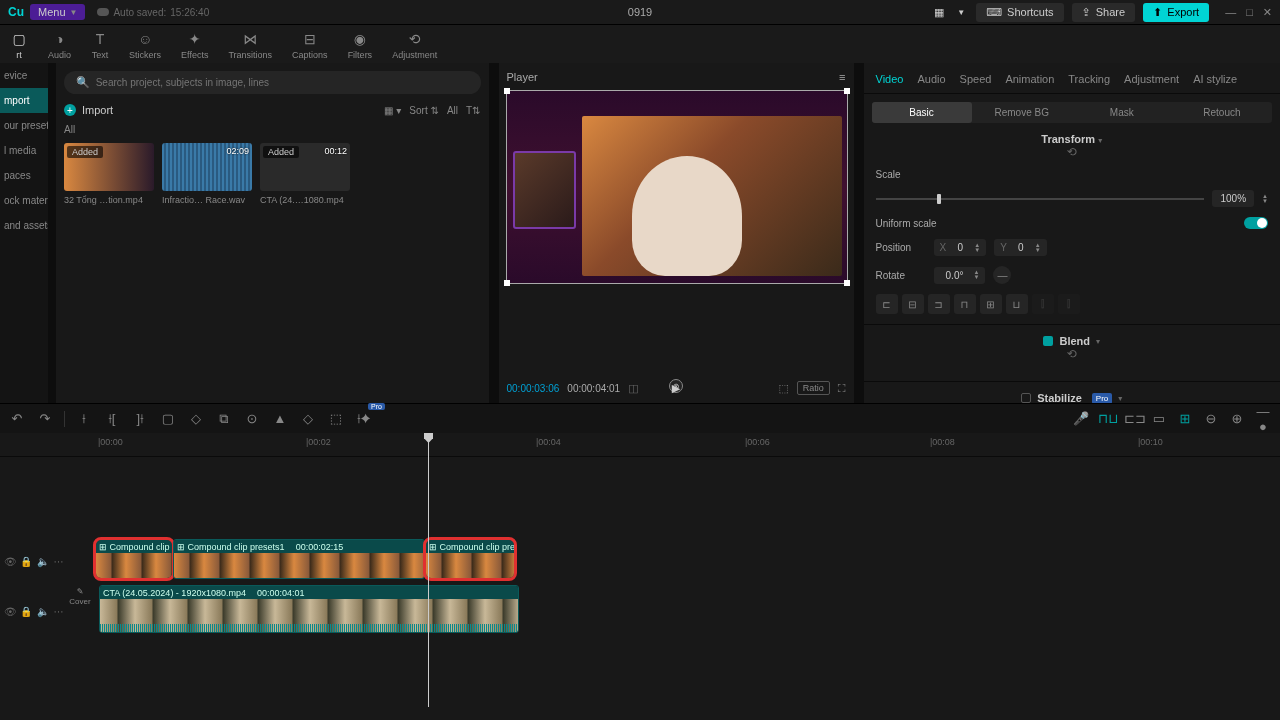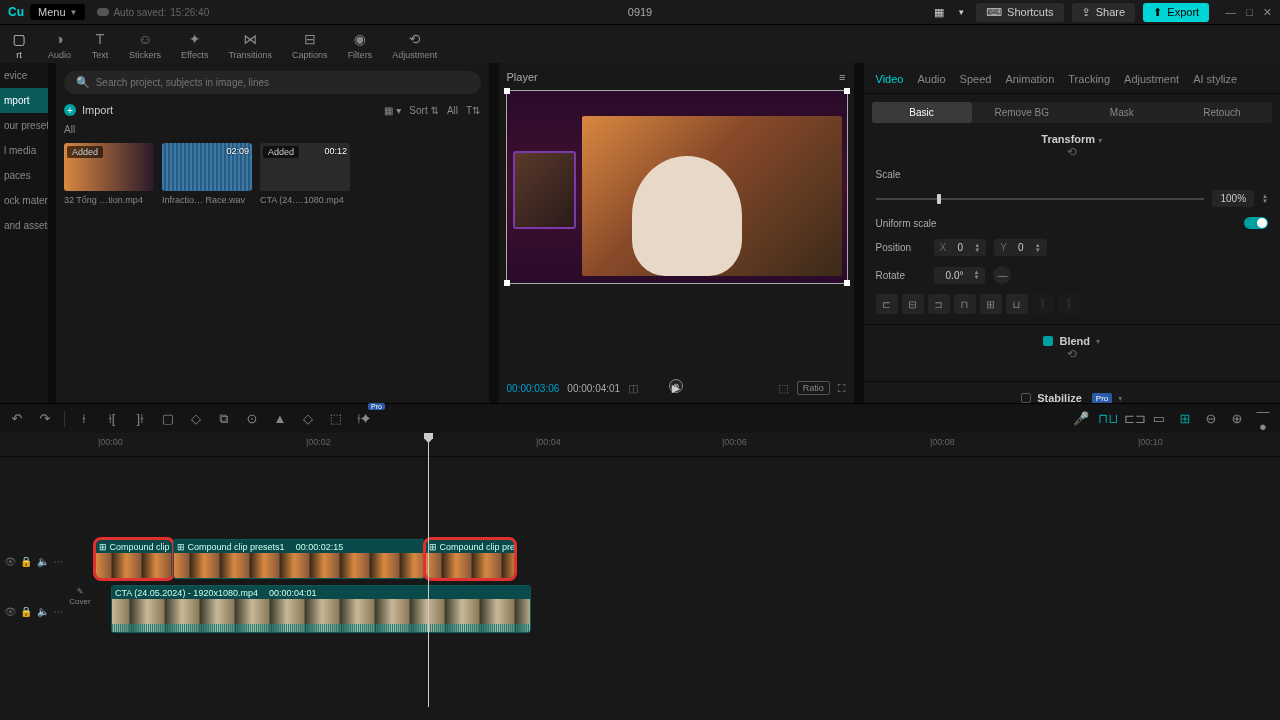--- a/index.html
+++ b/index.html
@@ -1,21 +1,21 @@
 <!DOCTYPE html>
 <html><head>
 <meta charset="utf-8">
 <style>
 * { margin: 0; padding: 0; box-sizing: border-box; font-family: -apple-system, BlinkMacSystemFont, 'Segoe UI', sans-serif; }
 body { background: #0d0d0d; color: #ccc; font-size: 11px; width: 1280px; height: 720px; overflow: hidden; position: relative; }
 
 
 .topbar { height: 25px; background: #1a1a1a; display: flex; align-items: center; padding: 0 8px; border-bottom: 1px solid #000; }
 .topbar .logo { color: #00d4d4; font-weight: bold; font-size: 12px; margin-right: 6px; }
-.menu-btn { background: #000000; padding: 2px 8px; border-radius: 3px; display: flex; align-items: center; gap: 4px; cursor: pointer; }
+.menu-btn { background: #4c1d95; padding: 2px 8px; border-radius: 3px; display: flex; align-items: center; gap: 4px; cursor: pointer; }
 .menu-btn .chev { font-size: 8px; color: #888; }
 .auto-saved { display: flex; align-items: center; gap: 4px; margin-left: 12px; color: #666; font-size: 10px; }
 .auto-saved .cloud { width: 12px; height: 8px; background: #555; border-radius: 6px; position: relative; }
 .title-center { position: absolute; left: 50%; transform: translateX(-50%); color: #aaa; font-size: 11px; }
 .topbar-right { margin-left: auto; display: flex; align-items: center; gap: 8px; }
 .shortcuts-btn { background: #2a2a2a; padding: 3px 10px; border-radius: 3px; display: flex; align-items: center; gap: 5px; }
 .share-btn { background: #2a2a2a; padding: 3px 10px; border-radius: 3px; display: flex; align-items: center; gap: 5px; }
 .export-btn { background: #00d4d4; color: #000; padding: 3px 10px; border-radius: 3px; display: flex; align-items: center; gap: 5px; font-weight: 500; }
 .win-controls { display: flex; gap: 10px; margin-left: 8px; color: #888; }
 .icon-sq { width: 14px; height: 14px; display: inline-flex; align-items: center; justify-content: center; }
@@ -415,21 +415,21 @@
     <span class="tl-tool">⊕</span>
     <span class="tl-tool">—●</span>
   </div>
 </div>
 
 <div class="timeline">
   <div class="ruler">
     <span class="ruler-tick" style="left:98px;">|00:00</span>
     <span class="ruler-tick" style="left:306px;">|00:02</span>
     <span class="ruler-tick" style="left:536px;">|00:04</span>
-    <span class="ruler-tick" style="left:722px;">|00:06</span>
+    <span class="ruler-tick" style="left:745px;">|00:06</span>
     <span class="ruler-tick" style="left:930px;">|00:08</span>
     <span class="ruler-tick" style="left:1138px;">|00:10</span>
   </div>
   <div class="tracks" style="position:relative;height:250px;">
 
     <div class="track-head" style="top:80px;">
       <span>👁</span>
       <span>🔒</span>
       <span>🔈</span>
       <span>⋯</span>
@@ -459,21 +459,21 @@
       <span>👁</span>
       <span>🔒</span>
       <span>🔈</span>
       <span>⋯</span>
     </div>
     <div class="cover-btn" style="top:130px;">
       <span>✎</span>
       <span>Cover</span>
     </div>
     <div class="track-content" style="top:126px;height:50px;">
-      <div class="clip" style="left:16px;width:420px;height:48px;">
+      <div class="clip" style="left:4px;width:420px;height:48px;">
         <div class="clip-header"><span>CTA (24.05.2024) - 1920x1080.mp4</span>&nbsp;&nbsp;<span>00:00:04:01</span></div>
         <div class="clip-body audio-wave" style="height:35px;background:repeating-linear-gradient(90deg, #c8b898 0px, #8a7a5a 17px, #3a3a2a 18px, #c8b898 35px);"></div>
       </div>
     </div>
 
     <div class="playhead" style="left:428px;top:-24px;bottom:0;">
       <div class="playhead-head"></div>
     </div>
   </div>
 </div>

